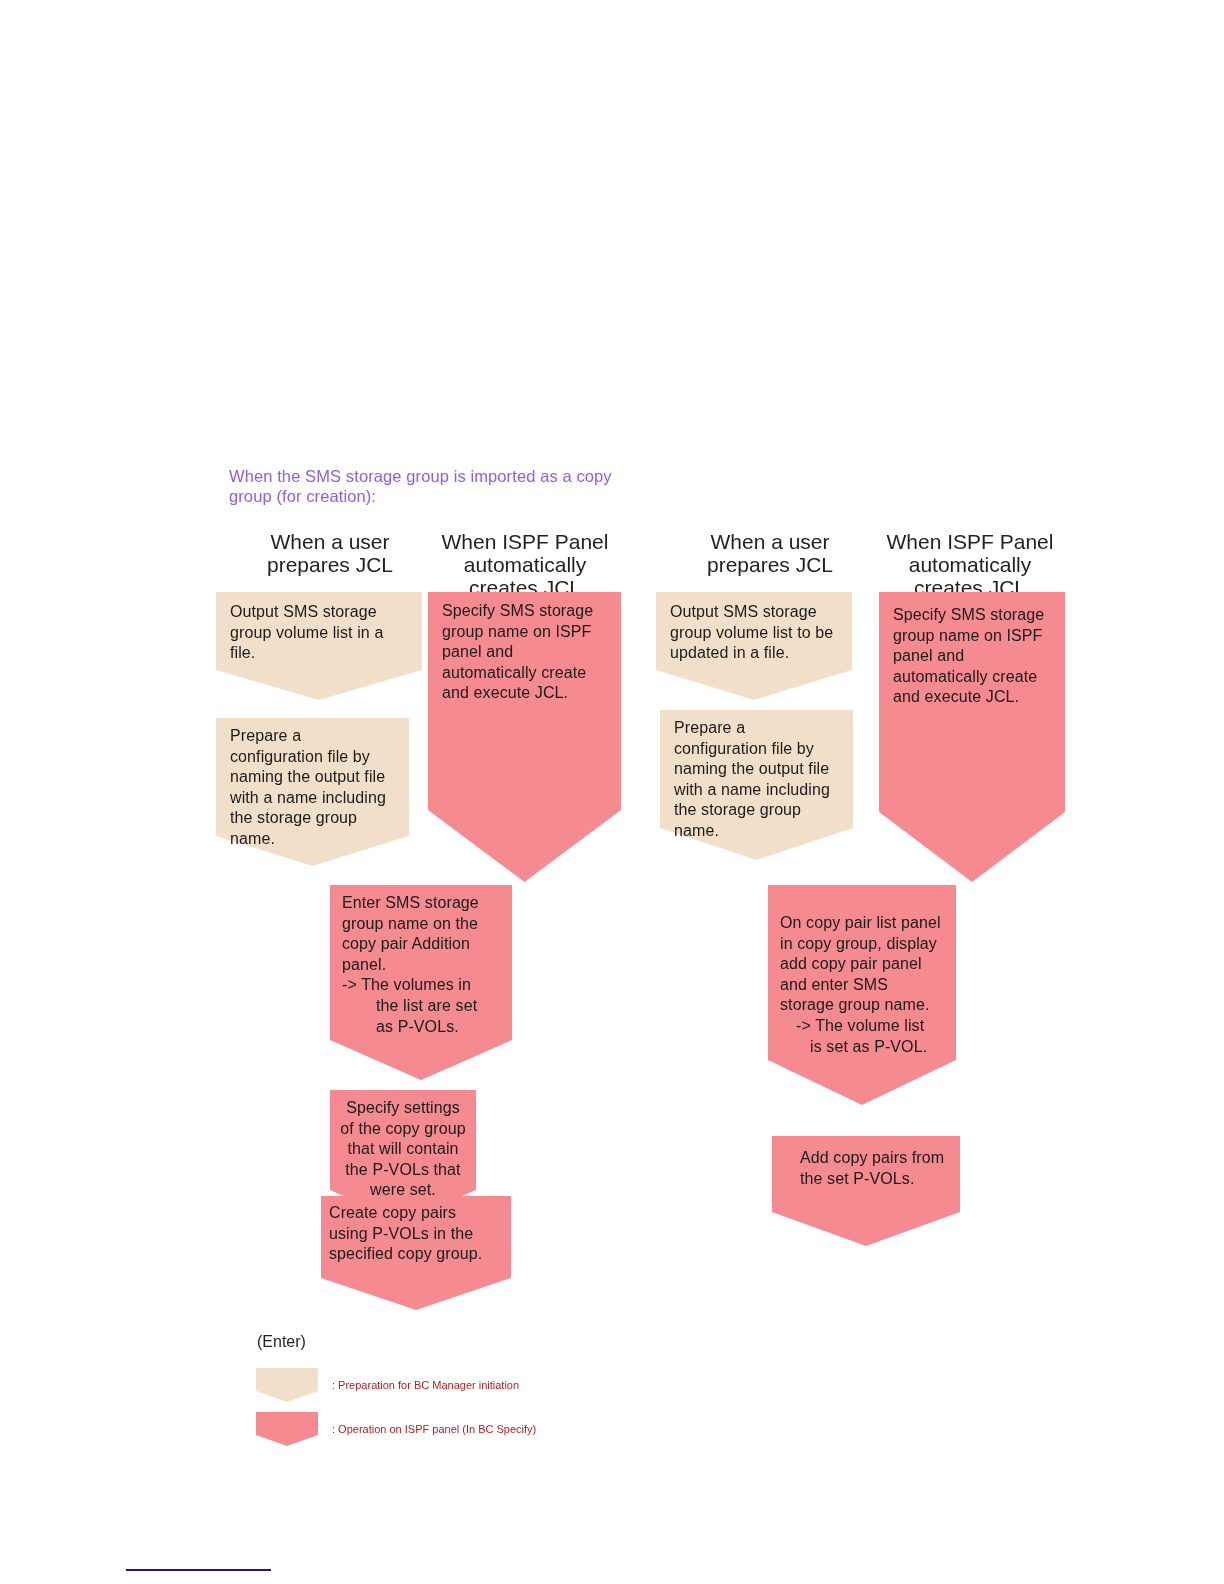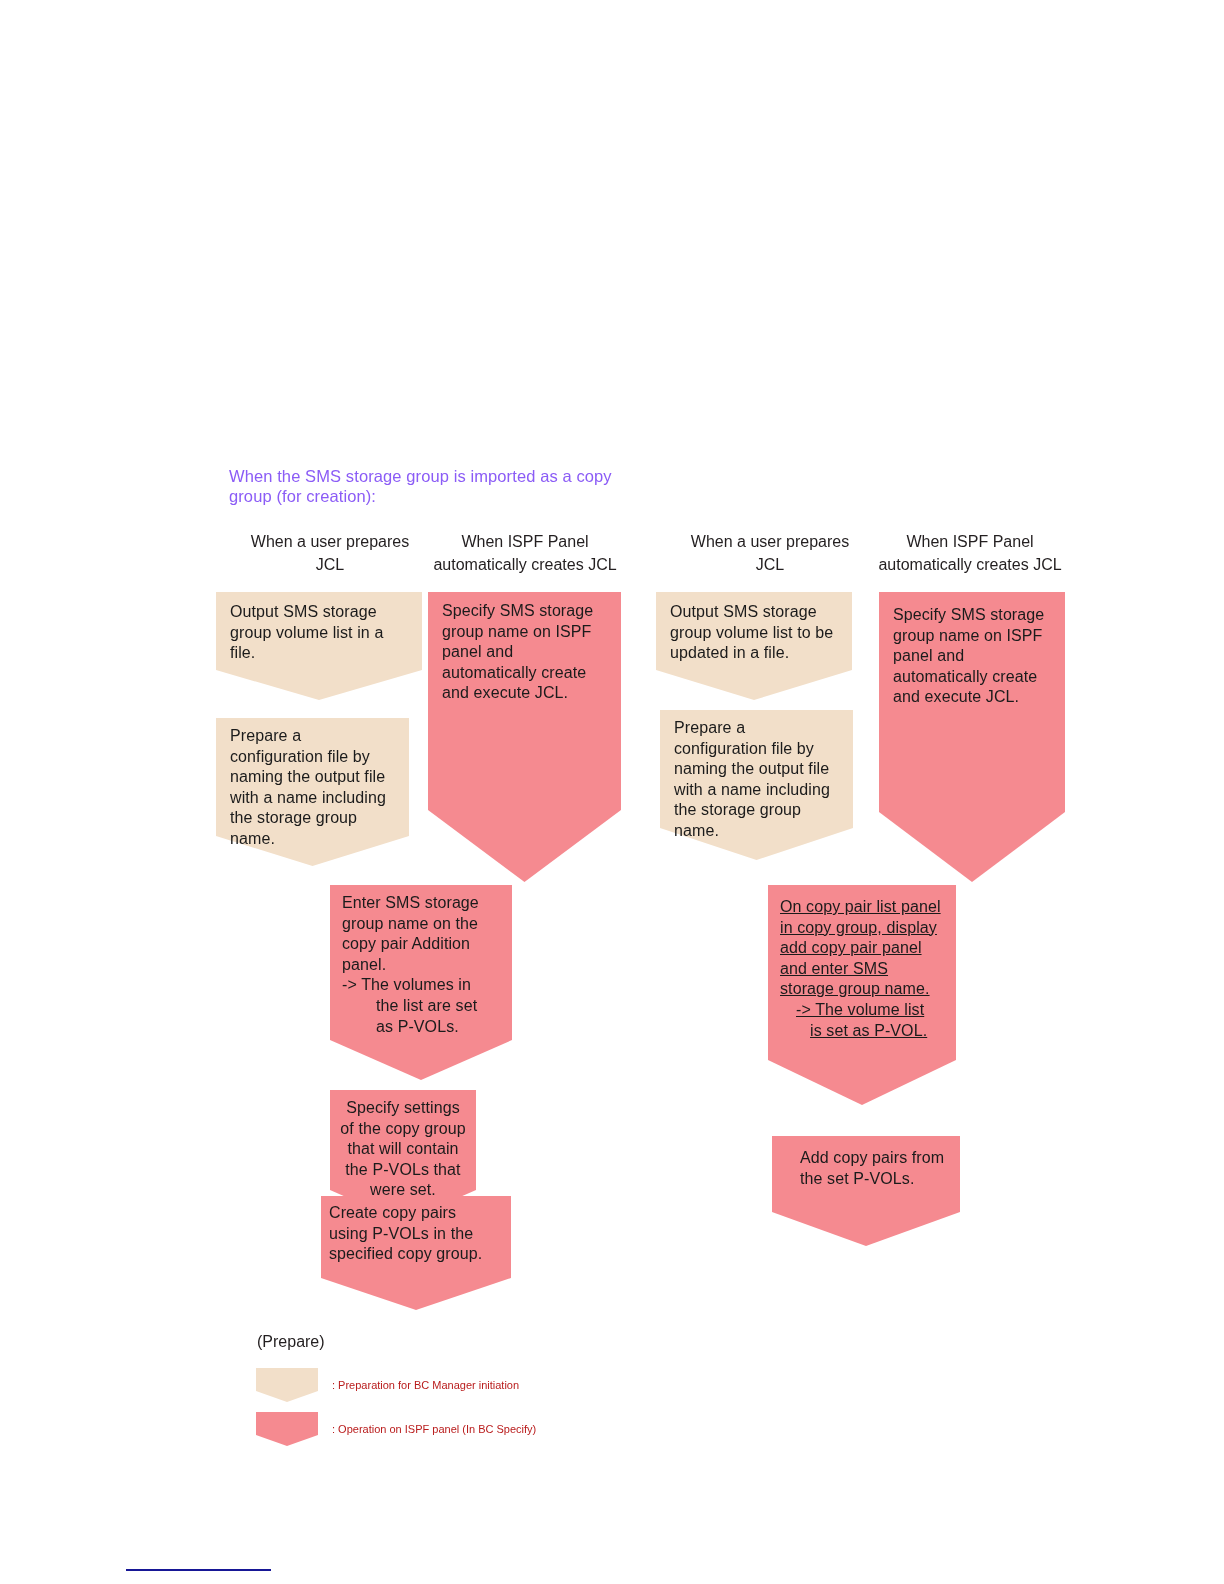--- a/index.html
+++ b/index.html
@@ -25,21 +25,21 @@
   .sect-title {
     position: absolute;
     font-size: 16.5px;
     line-height: 20px;
     color: #8b5cf6;
     letter-spacing: 0.1px;
   }
 
   .col-title {
     position: absolute;
-    font-size: 16px;
+    font-size: 21px;
     line-height: 23px;
     color: #231f20;
     text-align: center;
   }
 
   
   .chev {
     position: absolute;
     box-sizing: border-box;
     color: #1b1b1b;
@@ -189,36 +189,36 @@
       <polygon points="0,0 186,0 93,70" fill="#f58a90"></polygon>
     </svg>
     <div class="txt" style="padding-top:13px;">Specify SMS storage group name on ISPF panel and automatically create and execute JCL.</div>
   </div>
 
   <div class="chev pink" style="left:768px; top:885px; width:188px; height:220px;">
     <div class="body" style="height:175px;"></div>
     <svg class="point" style="top:175px;" width="188" height="45" viewBox="0 0 188 45" preserveAspectRatio="none">
       <polygon points="0,0 188,0 94,45" fill="#f58a90"></polygon>
     </svg>
-    <div class="txt" style="padding-top:12px; padding-left:12px;text-decoration:underline;">
+    <div class="txt" style="padding-top:28px; padding-left:12px;">
       <span>On copy pair list panel in copy group, display add copy pair panel and enter SMS storage group name.</span>
       <span class="indent2" style="padding-left:16px;">-&gt; The volume list</span>
       <span class="indent2" style="padding-left:30px;">is set as P-VOL.</span>
     </div>
   </div>
 
   <div class="chev pink" style="left:772px; top:1136px; width:188px; height:110px;">
     <div class="body" style="height:76px;"></div>
     <svg class="point" style="top:76px;" width="188" height="34" viewBox="0 0 188 34" preserveAspectRatio="none">
       <polygon points="0,0 188,0 94,34" fill="#f58a90"></polygon>
     </svg>
     <div class="txt" style="padding-top:12px; padding-left:28px;">Add copy pairs from the set P-VOLs.</div>
   </div>
 
-  <div class="legend-label" style="left:257px; top:1331px;">(Prepare)</div>
+  <div class="legend-label" style="left:257px; top:1331px;">(Enter)</div>
 
   <div class="legend-swatch" style="left:256px; top:1368px; width:62px; height:34px;">
     <svg width="62" height="34" viewBox="0 0 62 34">
       <polygon points="0,0 62,0 62,23 31,34 0,23" fill="#f2dfc9"></polygon>
     </svg>
   </div>
   <div class="legend-text" style="left:332px; top:1375px;">: Preparation for BC Manager initiation</div>
 
   <div class="legend-swatch" style="left:256px; top:1412px; width:62px; height:34px;">
     <svg width="62" height="34" viewBox="0 0 62 34">

